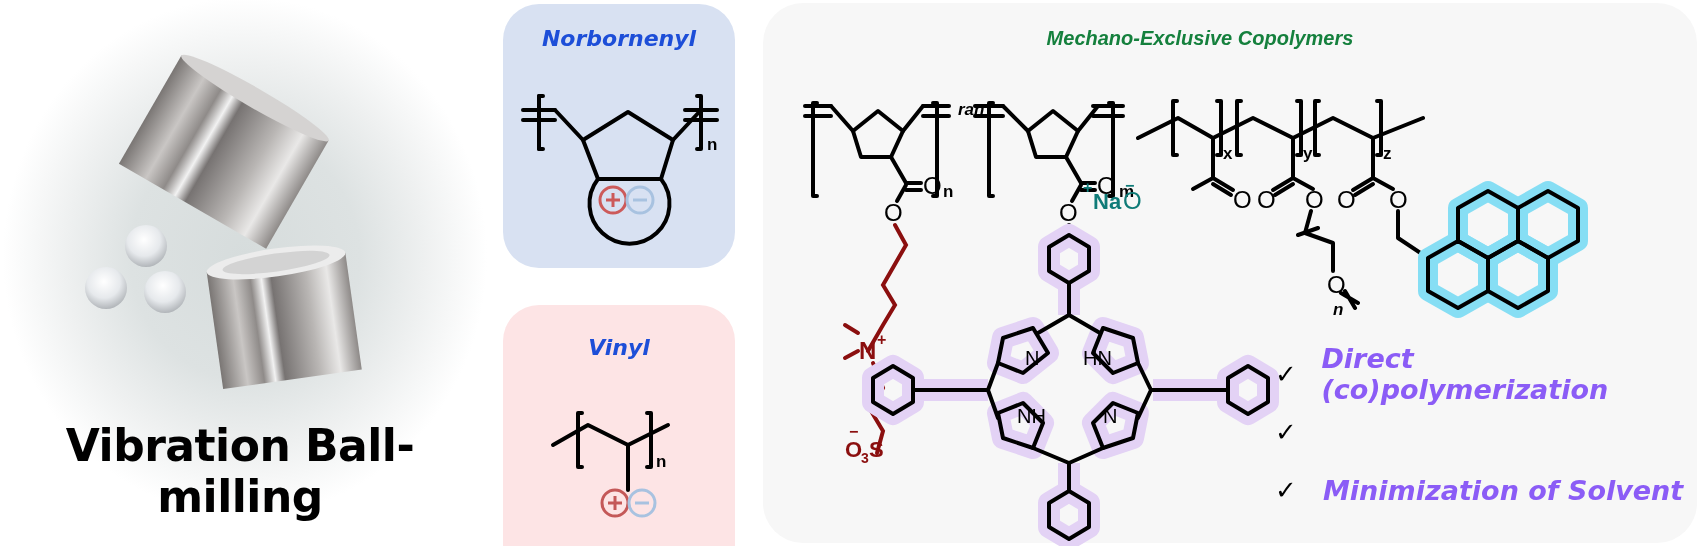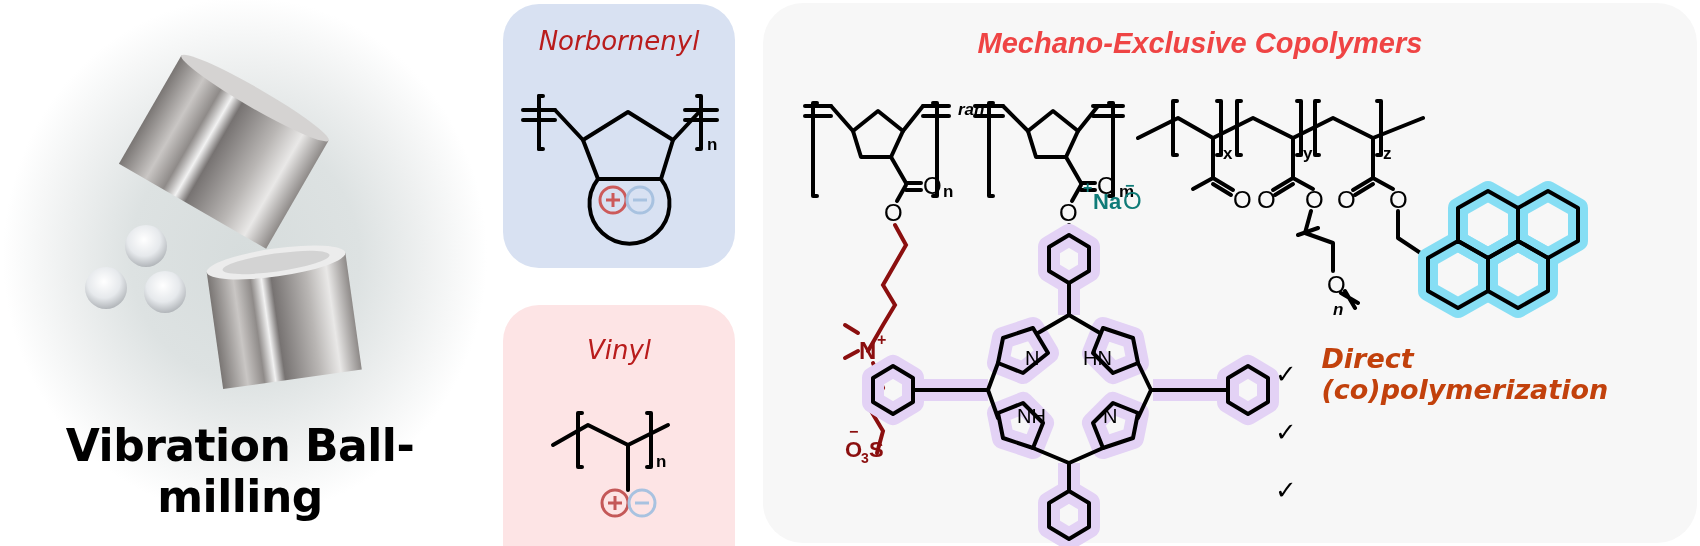--- a/index.html
+++ b/index.html
@@ -4,29 +4,29 @@
 <style>
   html, body { margin:0; padding:0; }
   body { width:1700px; height:546px; background:#ffffff; position:relative; overflow:hidden;
          font-family:"Liberation Sans", sans-serif; }
   .panel-left { position:absolute; left:0; top:0; width:490px; height:546px;
     background: radial-gradient(ellipse 52% 50% at 50% 47%, #d6dcdc 0%, #dde2e2 45%, #eef0f0 70%, #ffffff 95%); }
   .left-title { position:absolute; left:40px; top:420px; width:400px; text-align:center;
     font-family:"DejaVu Sans", sans-serif; font-weight:bold; font-size:44px; color:#000; letter-spacing:-0.5px; }
   .box-blue { position:absolute; left:503px; top:4px; width:232px; height:264px; background:#d8e1f2; border-radius:36px; }
   .box-pink { position:absolute; left:503px; top:305px; width:232px; height:300px; background:#fde4e5; border-radius:36px; }
-  .box-title { position:absolute; left:0; width:100%; text-align:center; font-weight:normal; font-style:italic;
-    font-family:"DejaVu Sans", sans-serif; font-size:26px; color:#b91c1c; }
+  .box-title { position:absolute; left:0; width:100%; text-align:center; font-weight:bold; font-style:italic;
+    font-family:"DejaVu Sans", sans-serif; font-size:22px; color:#1d4ed8; }
   .panel-right { position:absolute; left:763px; top:3px; width:934px; height:540px; background:#f7f7f7; border-radius:40px; }
   .right-title { position:absolute; left:0; top:24px; width:100%; text-align:center; padding-right:60px; box-sizing:border-box;
-    font-family:"Liberation Sans", sans-serif; font-weight:bold; font-style:italic; font-size:29px; color:#ef4444; }
+    font-family:"Liberation Sans", sans-serif; font-weight:bold; font-style:italic; font-size:20px; color:#15803d; }
   .features { position:absolute; left:512px; top:342px; }
   .feature { display:flex; align-items:center; height:58px; }
   .check { width:48px; font-size:26px; color:#000; font-family:"DejaVu Sans", sans-serif; }
-  .feat-text { font-family:"DejaVu Sans", sans-serif; font-weight:bold; font-style:italic; font-size:27px; color:#c2410c; }
+  .feat-text { font-family:"DejaVu Sans", sans-serif; font-weight:bold; font-style:italic; font-size:27px; color:#8b5cf6; }
   svg { position:absolute; overflow:visible; }
   .bond { stroke:#000; stroke-width:4; fill:none; stroke-linecap:round; stroke-linejoin:round; }
   .atom { font-family:"Liberation Sans", sans-serif; font-size:24px; fill:#000; }
   .sub { font-family:"Liberation Sans", sans-serif; font-size:17px; fill:#000; font-weight:bold; }
 </style>
 </head>
 <body>
 
 <div class="panel-left">
   <svg width="490" height="420" style="left:0;top:0">
@@ -247,15 +247,16 @@
   <div class="features">
     <div class="feature">
       <span class="check">✓</span>
       <span class="feat-text">Direct (co)polymerization</span>
     </div>
     <div class="feature">
       <span class="check">✓</span>
     </div>
     <div class="feature">
       <span class="check">✓</span>
+      <span class="feat-text">Minimization of Solvent</span>
     </div>
   </div>
 </div>
 
 </body></html>

